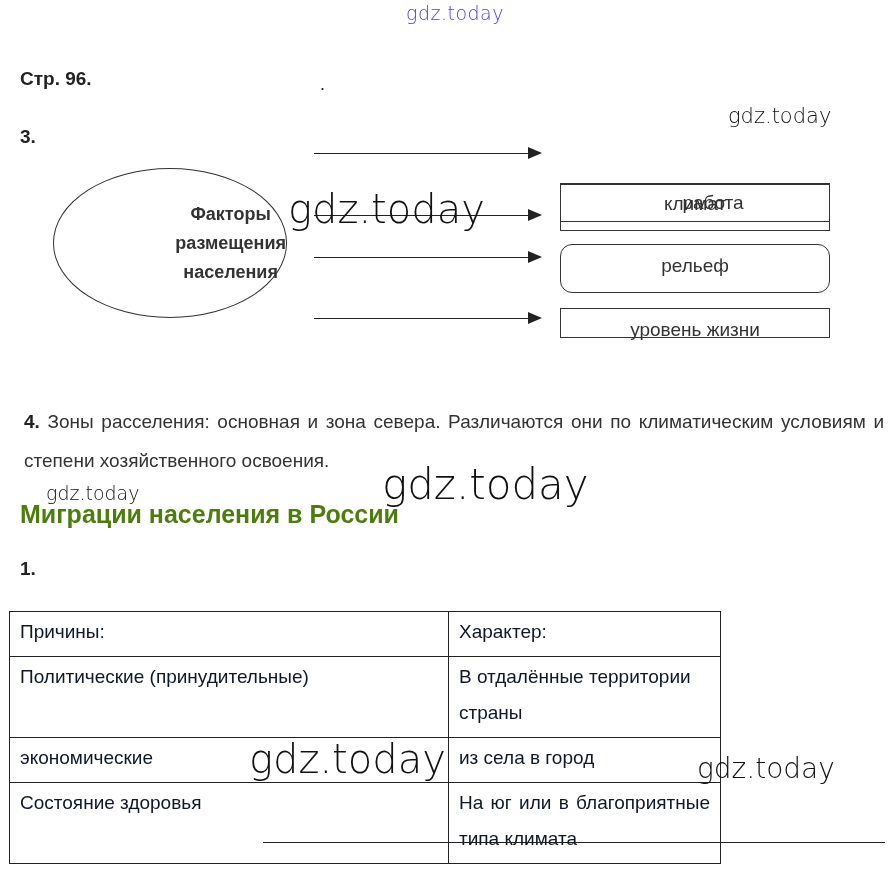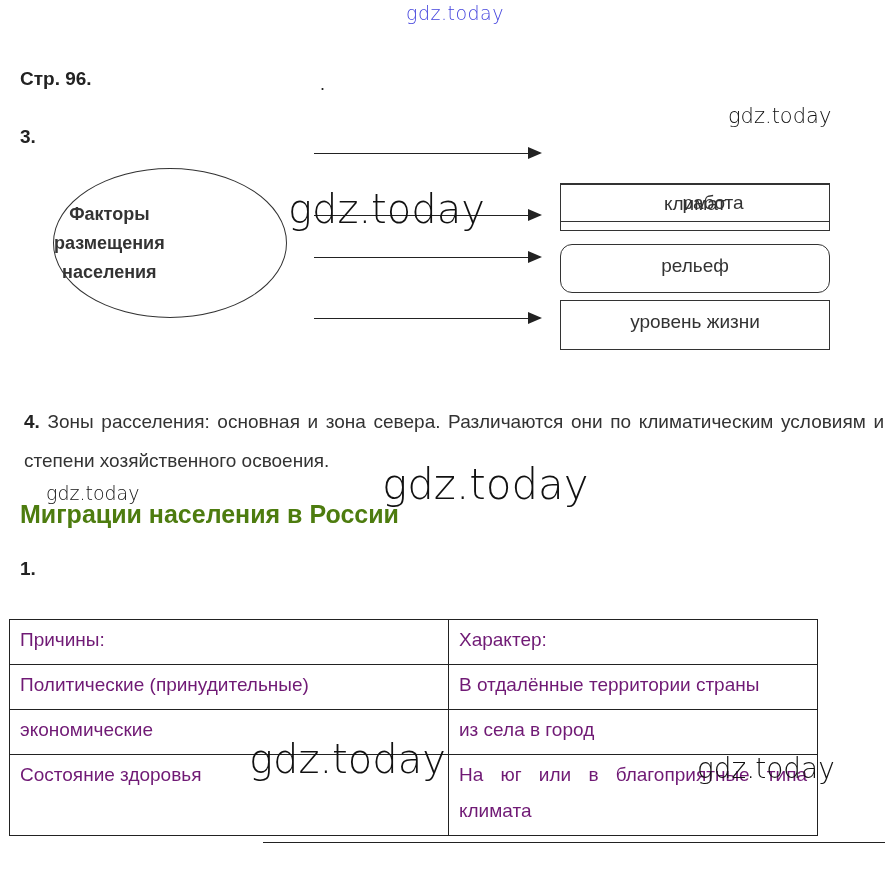--- a/index.html
+++ b/index.html
@@ -9,38 +9,38 @@
   }
   .abs { position: absolute; }
   .wm-top { left: 406px; top: 2px; font-size: 19px; color: #4444dd; letter-spacing: 0.5px; font-family: "DejaVu Sans", sans-serif; font-weight: 300; }
   .wm { font-family: "DejaVu Sans", sans-serif; font-weight: 200; color: #111; white-space: nowrap; }
   .page-ref { left: 20px; top: 68px; font-size: 19px; font-weight: bold; }
   .dot { left: 320px; top: 74px; font-size: 18px; }
   .q-num { font-size: 19px; font-weight: bold; }
   .ellipse {
     left: 53px; top: 168px; width: 234px; height: 150px;
     border: 1px solid #333; border-radius: 50%;
-    display: flex; align-items: center; justify-content: flex-start; text-align: center;
+    display: flex; align-items: center; justify-content: flex-end; text-align: center;
     font-size: 18px; font-weight: bold; line-height: 29px; color: #333; box-sizing: border-box;
   }
   .arrow { left: 314px; width: 226px; height: 1px; background: #222; }
   .arrow::after {
     content: ""; position: absolute; right: -2px; top: -6px;
     border-left: 14px solid #222; border-top: 6px solid transparent; border-bottom: 6px solid transparent;
   }
   .box {
     left: 560px; width: 270px; border: 1px solid #333; box-sizing: border-box;
     text-align: center; font-size: 19px; color: #333;
   }
   .para { left: 24px; top: 402px; width: 860px; font-size: 19px; line-height: 39px; color: #333; text-align: justify; }
   .para b { color: #222; }
   .section-title { left: 20px; top: 500px; font-size: 25px; font-weight: bold; color: #4d7c0f; }
   table.mig {
-    position: absolute; left: 9px; top: 611px; width: 809px;
-    border-collapse: collapse; font-size: 19px; color: #701a75; margin-top: 8px;
+    position: absolute; left: 9px; top: 611px; width: 712px;
+    border-collapse: collapse; font-size: 19px; color: #0f172a;
   }
   table.mig td {
     border: 1px solid #222; vertical-align: top; padding: 2px 10px 6px 10px; line-height: 36px;
   }
   table.mig td.c1 { width: 418px; }
   .justify { text-align: justify; text-align-last: left; }
   .last-row td { border-bottom: none !important; }
   .bottom-line { left: 263px; top: 842px; width: 622px; height: 1px; background: #222; }
 </style>
 </head>
@@ -68,21 +68,21 @@
 
 <div class="abs box" style="top:136px; height:38px; line-height:38px;margin-top:48px;">
   <span>климат</span>
 </div>
 <div class="abs box" style="top:183px; height:48px; line-height:38px;padding-left:36px;">
   <span>работа</span>
 </div>
 <div class="abs box" style="top:244px; height:49px; line-height:42px;border-radius:12px;">
   <span>рельеф</span>
 </div>
-<div class="abs box" style="top:300px; height:50px; line-height:42px;">
+<div class="abs box" style="top:308px; height:30px; line-height:42px;">
   <span>уровень жизни</span>
 </div>
 
 <div class="abs wm" style="left:728px; top:104px; font-size:21px;">gdz.today</div>
 <div class="abs wm" style="left:288px; top:186px; font-size:40px;">gdz.today</div>
 
 <div class="abs para">
   <b>4.</b>
   <span>Зоны расселения: основная и зона севера. Различаются они по климатическим условиям и степени хозяйственного освоения.</span>
 </div>

